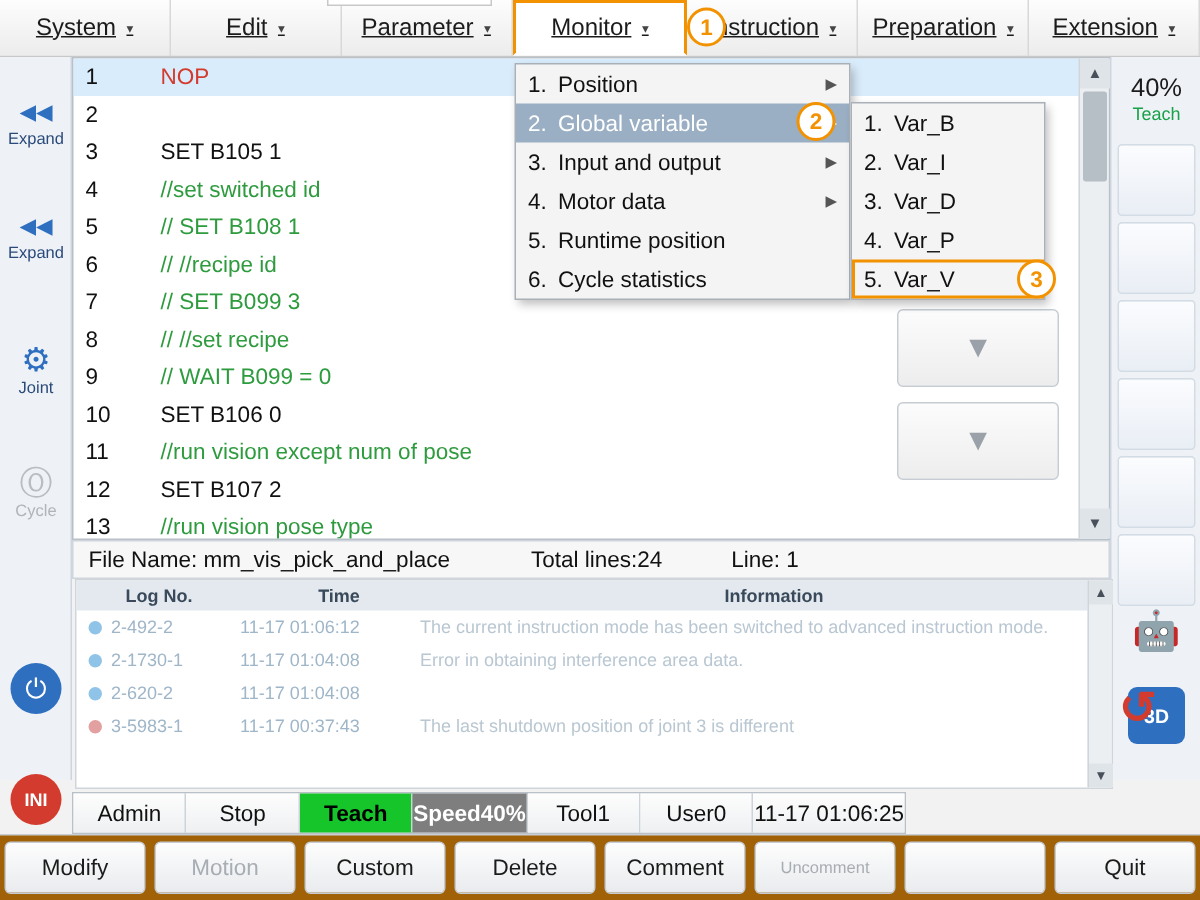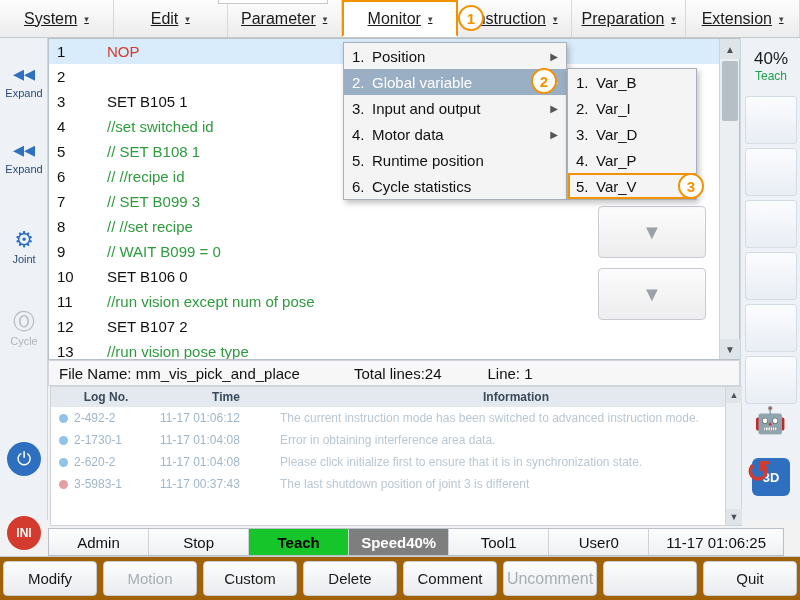--- a/index.html
+++ b/index.html
@@ -185,21 +185,21 @@
   .log-scroll {
     position: absolute; right: 0; top: 0; width: 16px; height: 138px;
     background: #eceff2; border-left: 1px solid #cfd5db;
   }
   .log-scroll .arrow { width: 16px; height: 16px; display: flex; align-items: center;
     justify-content: center; font-size: 9px; color: #49505a; background: #dfe4e9; }
   .log-scroll .arrow.bottom { position: absolute; bottom: 0; left: 0; }
 
   
   .statusbar {
-    position: absolute; left: 48px; top: 528px; width: 736px; height: 28px;
+    position: absolute; left: 48px; top: 528px; width: 556px; height: 28px;
     display: flex; align-items: stretch;
     border: 1px solid #b9c0c7; background: #f3f5f7;
   }
   .st {
     flex: 1 1 0; display: flex; align-items: center; justify-content: center;
     font-size: 15px; color: #111; border-right: 1px solid #cdd3d9;
     background: linear-gradient(#fdfdfd, #eef0f2);
   }
   .st.teach { background: #15c52a; color: #000; font-weight: bold; }
   .st.speed { background: #7e7e7e; color: #ffffff; font-weight: bold; }
@@ -212,21 +212,21 @@
     border-top: 1px solid #c9ced4;
   }
   .bbtn {
     flex: 1 1 0; margin: 4px 3px; border-radius: 4px;
     background: linear-gradient(#fdfdfd, #e9ebee);
     border: 1px solid #c6ccd2;
     display: flex; align-items: center; justify-content: center;
     font-size: 15px; color: #1b1b1b;
   }
   .bbtn.dim { color: #a8adb3; }
-  .bbtn.small { font-size: 16px; color: #a8adb3; }
+  .bbtn.small { font-size: 11px; color: #a8adb3; }
 
   
   .dropdown {
     position: absolute;
     background: #f4f4f4;
     border: 1px solid #a9b0b7;
     box-shadow: 2px 3px 6px rgba(0,0,0,.25);
     z-index: 20;
   }
   .dd-item {
@@ -428,21 +428,20 @@
     <div class="log-row">
       <span class="dot"></span>
       <span class="c1">2-1730-1</span>
       <span class="c2">11-17 01:04:08</span>
       <span class="c3">Error in obtaining interference area data.</span>
     </div>
     <div class="log-row">
       <span class="dot"></span>
       <span class="c1">2-620-2</span>
       <span class="c2">11-17 01:04:08</span>
-      <span class="c3">Please click initialize first to ensure that it is in synchronization state.</span>
     </div>
     <div class="log-row red">
       <span class="dot"></span>
       <span class="c1">3-5983-1</span>
       <span class="c2">11-17 00:37:43</span>
       <span class="c3">The last shutdown position of joint 3 is different</span>
     </div>
     <div class="log-scroll">
       <div class="arrow">▲</div>
       <div class="arrow bottom">▼</div>

